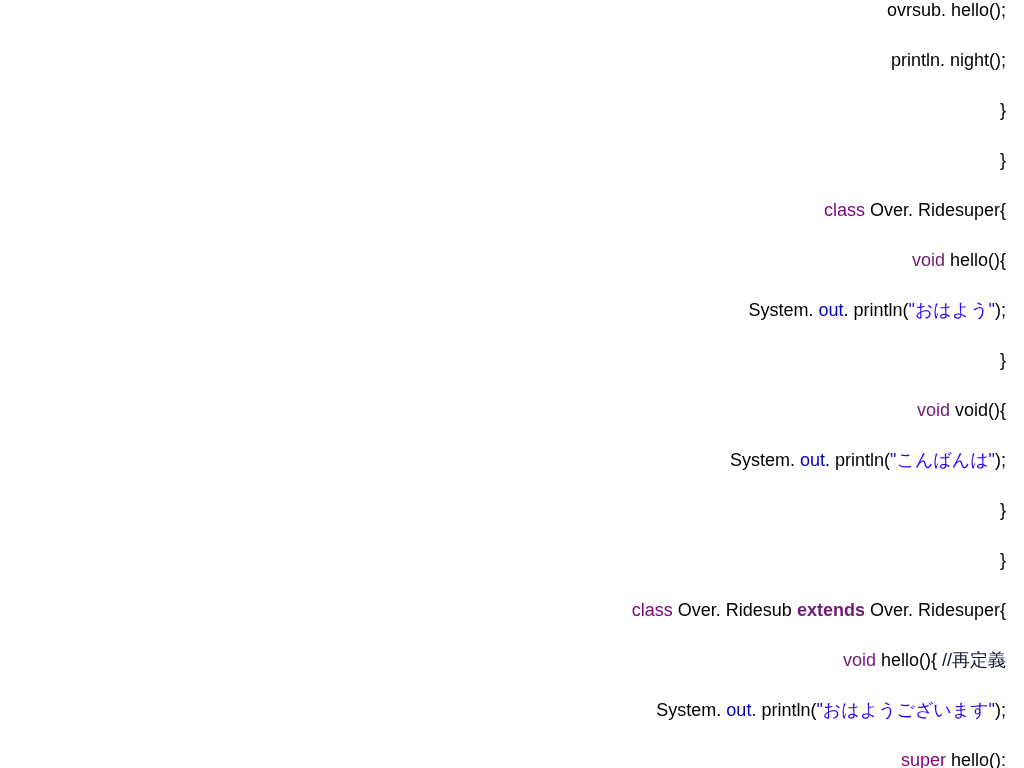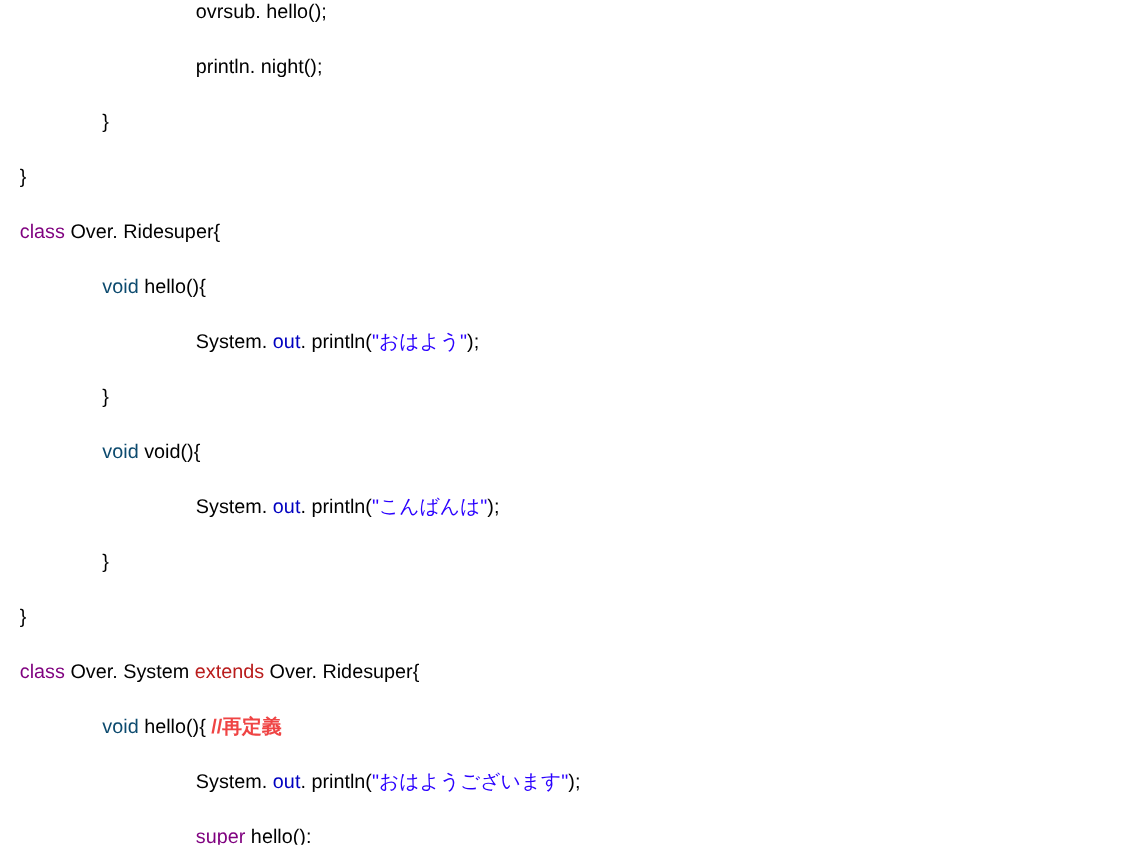--- a/index.html
+++ b/index.html
@@ -14,31 +14,32 @@
     overflow: hidden;
   }
   .code {
     padding: 0 18px;
   }
   .line {
     white-space: pre;
     margin: 0;
     padding: 0;
     height: 22px;
+    text-align: right;
   }
   .gap {
     height: 28px;
   }
   .kw-class { color: #7f007f; margin-top: 24px; }
-  .kw-void { color: #0c4a6e; }
-  .kw-extends { color: #b91c1c; }
+  .kw-void { color: #701a75; }
+  .kw-extends { color: #701a75; font-weight: bold; }
   .kw-super { color: #7f007f; }
   .field { color: #0000c0; }
   .str { color: #2a00ff; }
-  .cmt { color: #ef4444; font-weight: bold; }
+  .cmt { color: #0f172a; }
   .pln { color: #000000; }
 </style>
 </head>
 <body>
 
 <div class="code">
 
 <div class="line"><span class="pln">                                </span><span class="pln">ovrsub. hello();</span></div>
 <div class="gap"></div>
 
@@ -68,21 +69,21 @@
 
 <div class="line"><span class="pln">                                </span><span class="pln">System. </span><span class="field">out</span><span class="pln">. println(</span><span class="str">"こんばんは"</span><span class="pln">);</span></div>
 <div class="gap"></div>
 
 <div class="line"><span class="pln">               </span><span class="pln">}</span></div>
 <div class="gap"></div>
 
 <div class="line"><span class="pln">}</span></div>
 <div class="gap"></div>
 
-<div class="line"><span class="kw-class">class</span><span class="pln"> Over. System </span><span class="kw-extends">extends</span><span class="pln"> Over. Ridesuper{</span></div>
+<div class="line"><span class="kw-class">class</span><span class="pln"> Over. Ridesub </span><span class="kw-extends">extends</span><span class="pln"> Over. Ridesuper{</span></div>
 <div class="gap"></div>
 
 <div class="line"><span class="pln">               </span><span class="kw-void">void</span><span class="pln"> hello(){ </span><span class="cmt">//再定義</span></div>
 <div class="gap"></div>
 
 <div class="line"><span class="pln">                                </span><span class="pln">System. </span><span class="field">out</span><span class="pln">. println(</span><span class="str">"おはようございます"</span><span class="pln">);</span></div>
 <div class="gap"></div>
 
 <div class="line"><span class="pln">                                </span><span class="kw-super">super</span><span class="pln"> hello():</span></div>
 

